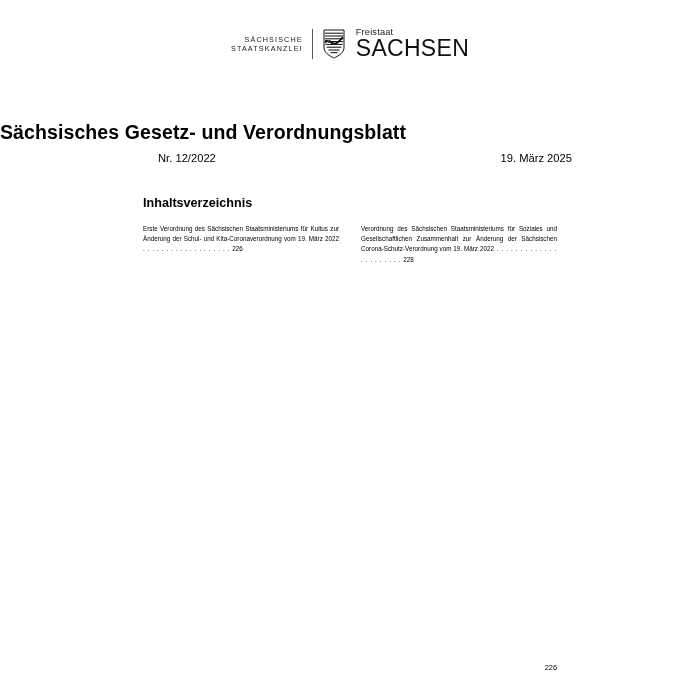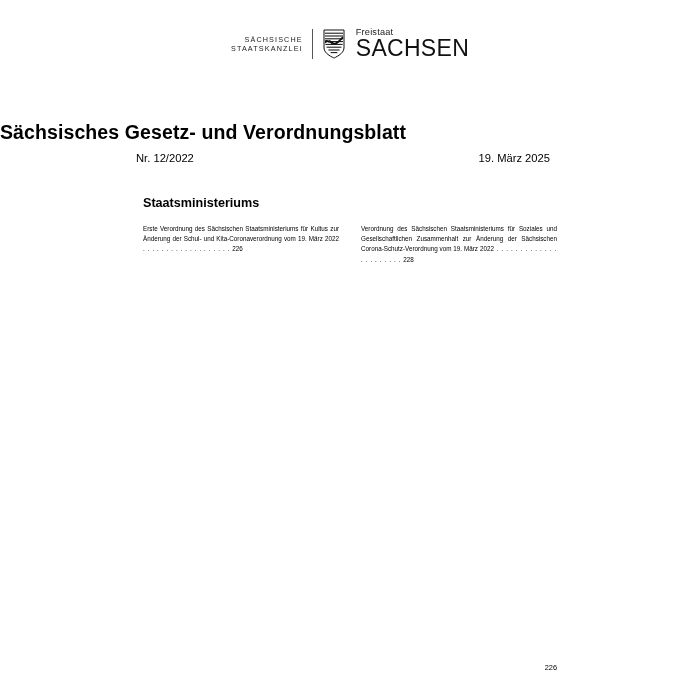--- a/index.html
+++ b/index.html
@@ -83,21 +83,21 @@
     font-size: 19.5px;
     font-weight: bold;
     letter-spacing: 0.1px;
     color: #000;
   }
 
   
   .issue-line {
     position: absolute;
     top: 152px;
-    left: 136px;
+    left: 158px;
     width: 414px;
     display: flex;
     justify-content: space-between;
     font-size: 11.2px;
     color: #000;
   }
 
   
   .contents-heading {
     position: absolute;
@@ -177,21 +177,21 @@
     </div>
   </div>
 
   <h1 class="doc-title">Sächsisches Gesetz- und Verordnungsblatt</h1>
 
   <div class="issue-line">
     <span>Nr. 12/2022</span>
     <span>19. März 2025</span>
   </div>
 
-  <div class="contents-heading">Staatsministeriums</div>
+  <div class="contents-heading">Inhaltsverzeichnis</div>
 
   <div class="toc">
     <div class="toc-col">
       <div class="toc-entry">
         <span>Erste Verordnung des Sächsischen Staatsministeriums für Kultus zur Änderung der Schul- und Kita-Coronaverordnung vom 19. März 2022</span><span class="dots"> . . . . . . . . . . . . . . . . . . . </span><span>226</span>
       </div>
     </div>
     <div class="toc-col">
       <div class="toc-entry">
         <span>Verordnung des Sächsischen Staatsministeriums für Soziales und Gesellschaftlichen Zusammenhalt zur Änderung der Sächsischen Corona-Schutz-Verordnung vom 19. März 2022</span><span class="dots"> . . . . . . . . . . . . . . . . . . . . . . </span><span>228</span>

